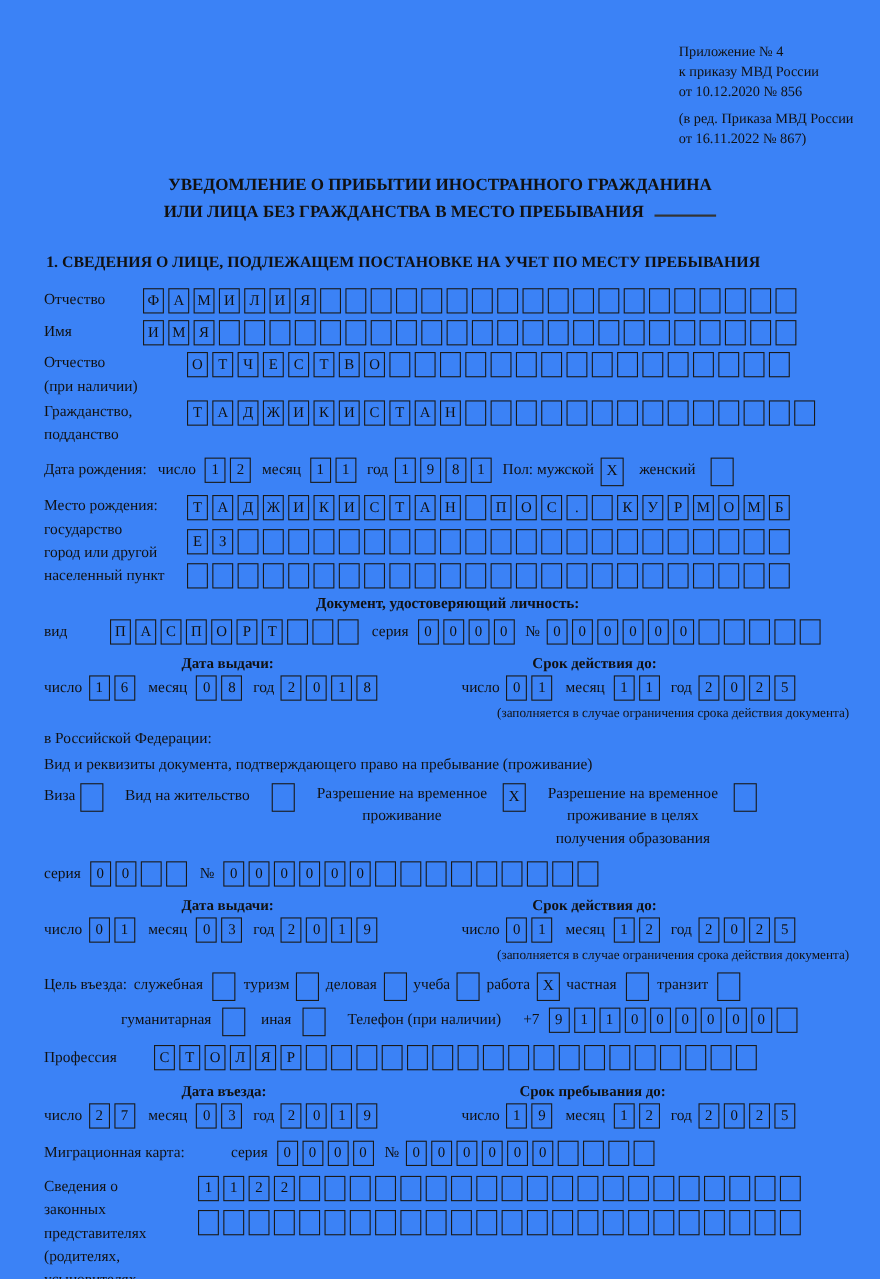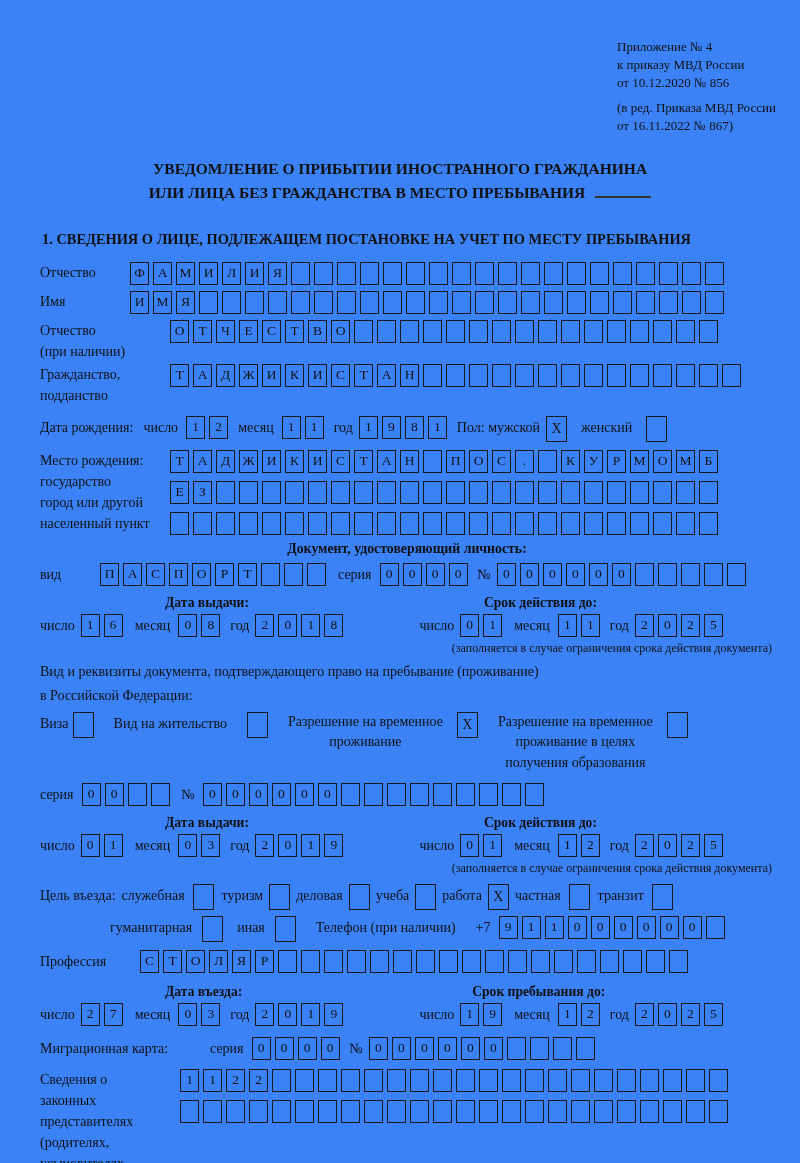--- a/index.html
+++ b/index.html
@@ -371,22 +371,22 @@
       <div class="cells gap6">
           <span class="cell">2</span>
           <span class="cell">0</span>
           <span class="cell">2</span>
           <span class="cell">5</span>
         </div>
     </div>
 
     <div class="col-note">(заполняется в случае ограничения срока действия документа)</div>
 
+    <div class="mt8">в Российской Федерации:</div>
     <div class="mt8">Вид и реквизиты документа, подтверждающего право на пребывание (проживание)</div>
-    <div class="mt8">в Российской Федерации:</div>
 
     <div class="frow mt8">
       <span class="lbl">Виза</span>
       <span class="chk" style="margin-left:4px"></span>
       <span class="lbl gap20">Вид на жительство</span>
       <span class="chk gap20"></span>
       <span class="opt-label gap20">Разрешение на временное
 проживание</span>
       <span class="chk gap14">X</span>
       <span class="opt-label gap20">Разрешение на временное

